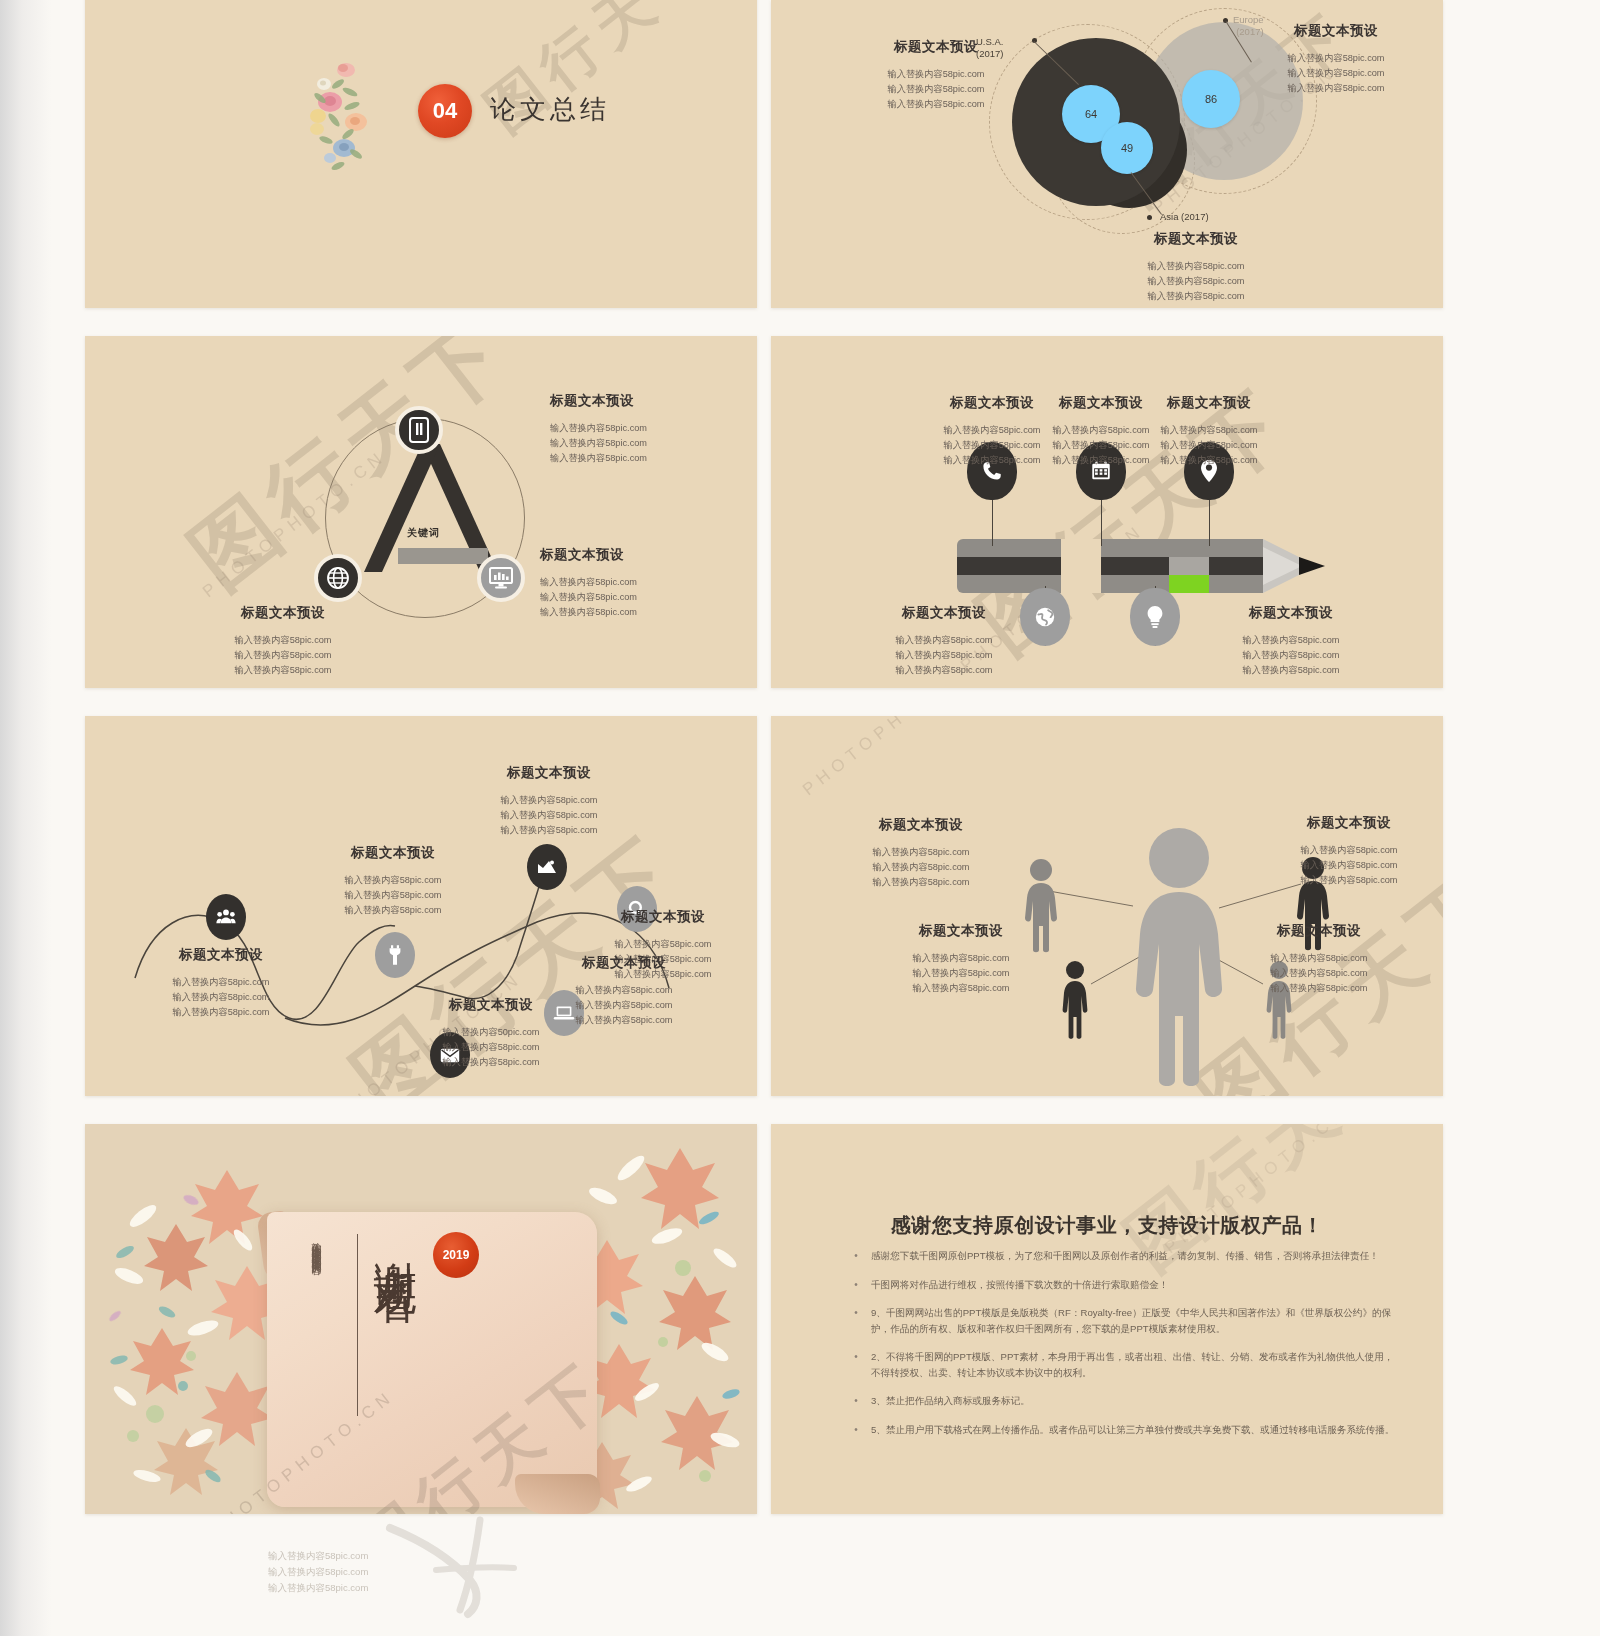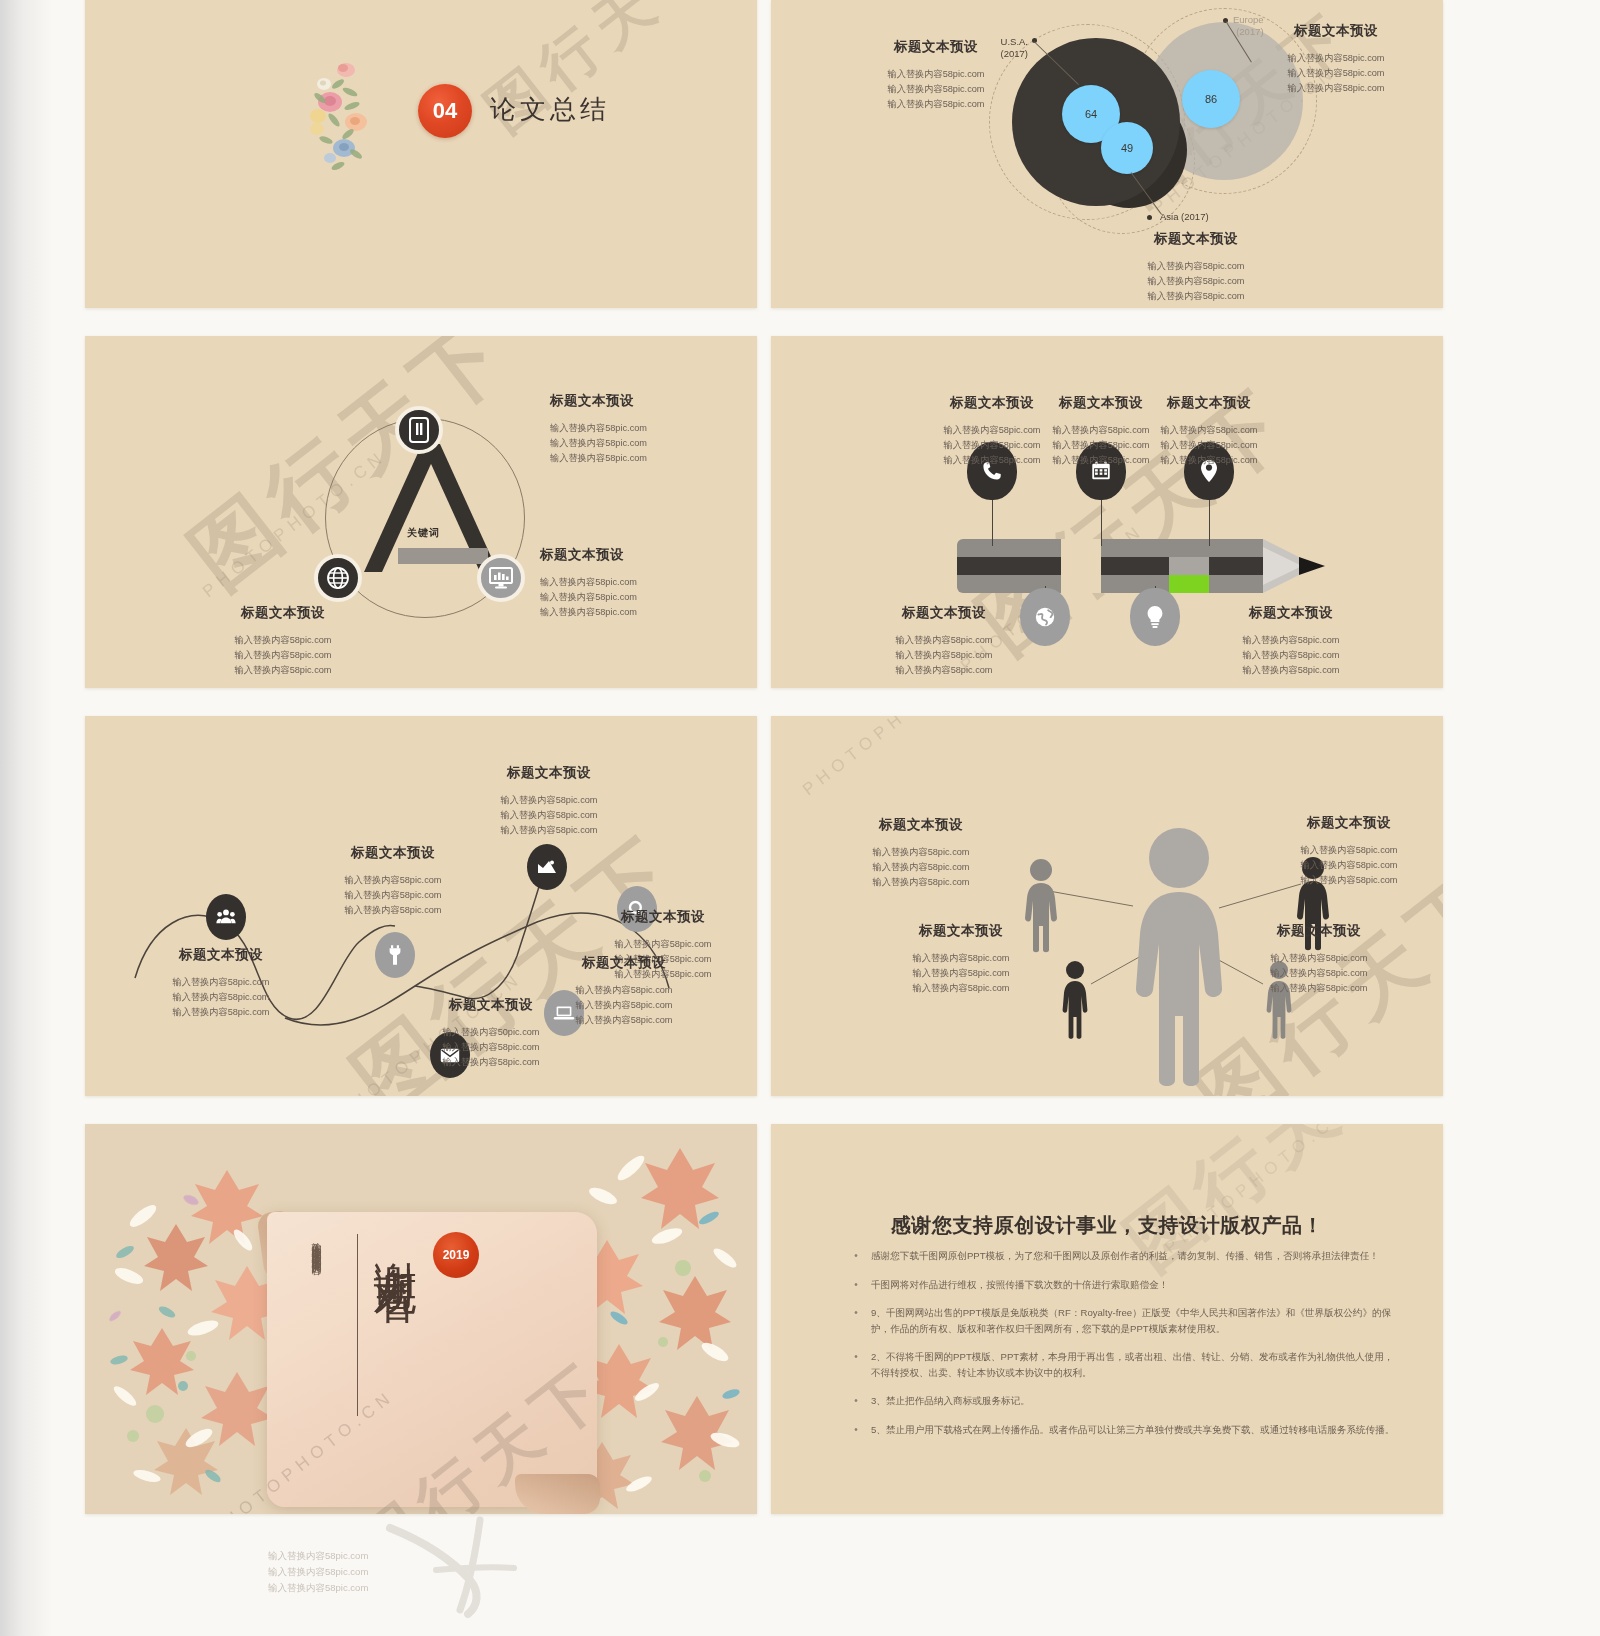--- a/index.html
+++ b/index.html
@@ -217,21 +217,21 @@
     <div class="bub" style="left:374px; top:22px; width:158px; height:158px; background:#b3b0ab; opacity:.72;"></div>
     <div class="bub" style="left:300px; top:92px; width:116px; height:116px; background:#322e29;"></div>
     <div class="bub" style="left:241px; top:38px; width:168px; height:168px; background:#3c3833;"></div>
 
     <div class="bub-num" style="left:291px; top:85px; width:58px; height:58px;">64</div>
     <div class="bub-num" style="left:411px; top:70px; width:58px; height:58px;">86</div>
     <div class="bub-num" style="left:330px; top:122px; width:52px; height:52px;">49</div>
 
     <div class="lead-dot" style="left:261px; top:38px;"></div>
     <div class="lead" style="left:263px; top:41px; width:62px; transform:rotate(44deg);"></div>
-    <div class="lead-lbl" style="left:205px; top:36px; text-align:right; width:52px;">
+    <div class="lead-lbl" style="left:205px; top:36px; text-align:left; width:52px;">
       <div>U.S.A.</div>
       <div>(2017)</div>
     </div>
 
     <div class="lead-dot" style="left:452px; top:18px;"></div>
     <div class="lead" style="left:455px; top:21px; width:48px; transform:rotate(58deg);"></div>
     <div class="lead-lbl grey" style="left:462px; top:14px;">
       <div>Europe</div>
       <div>(2017)</div>
     </div>

